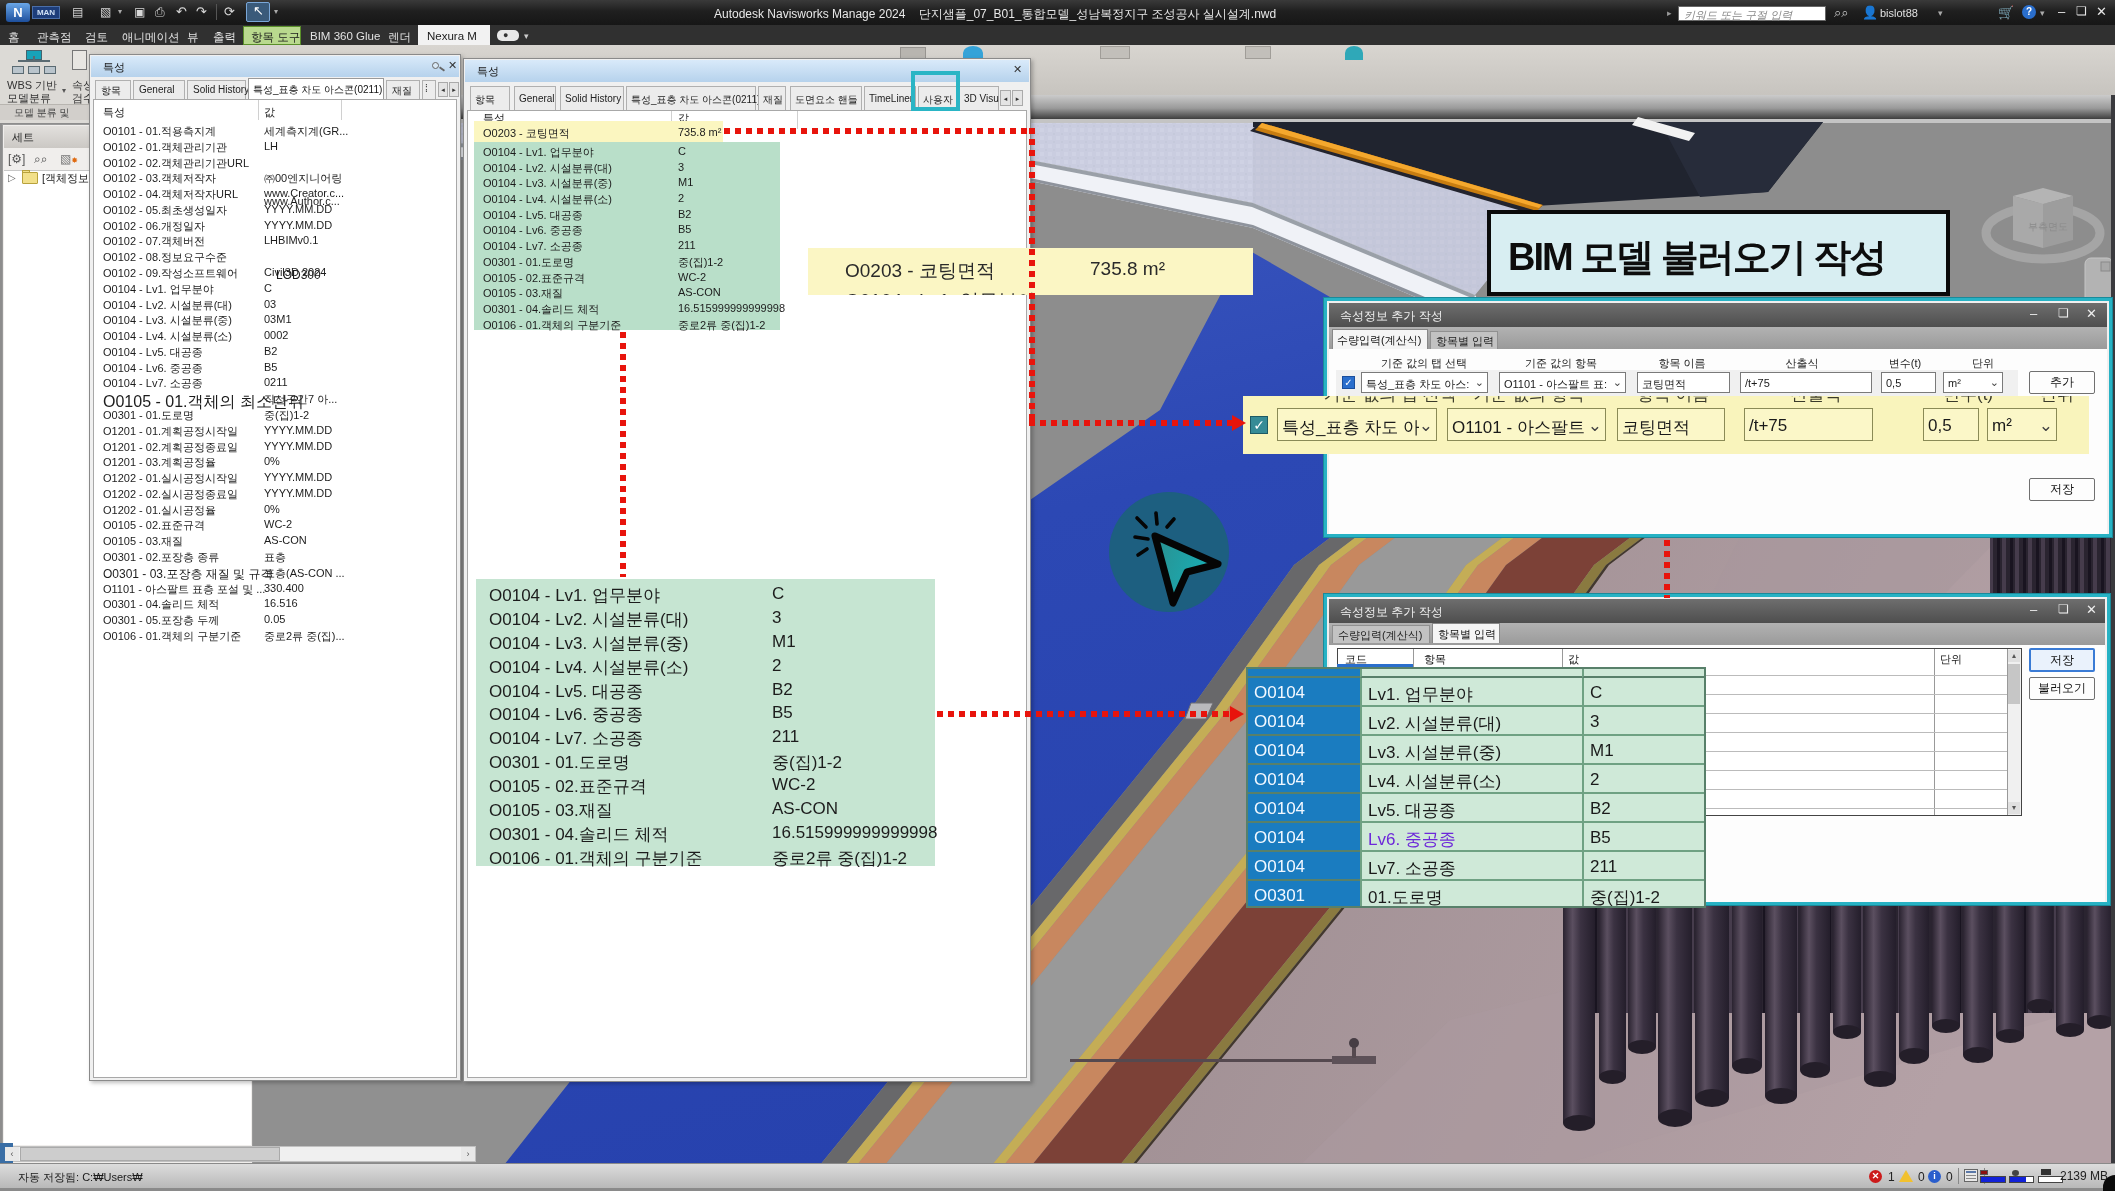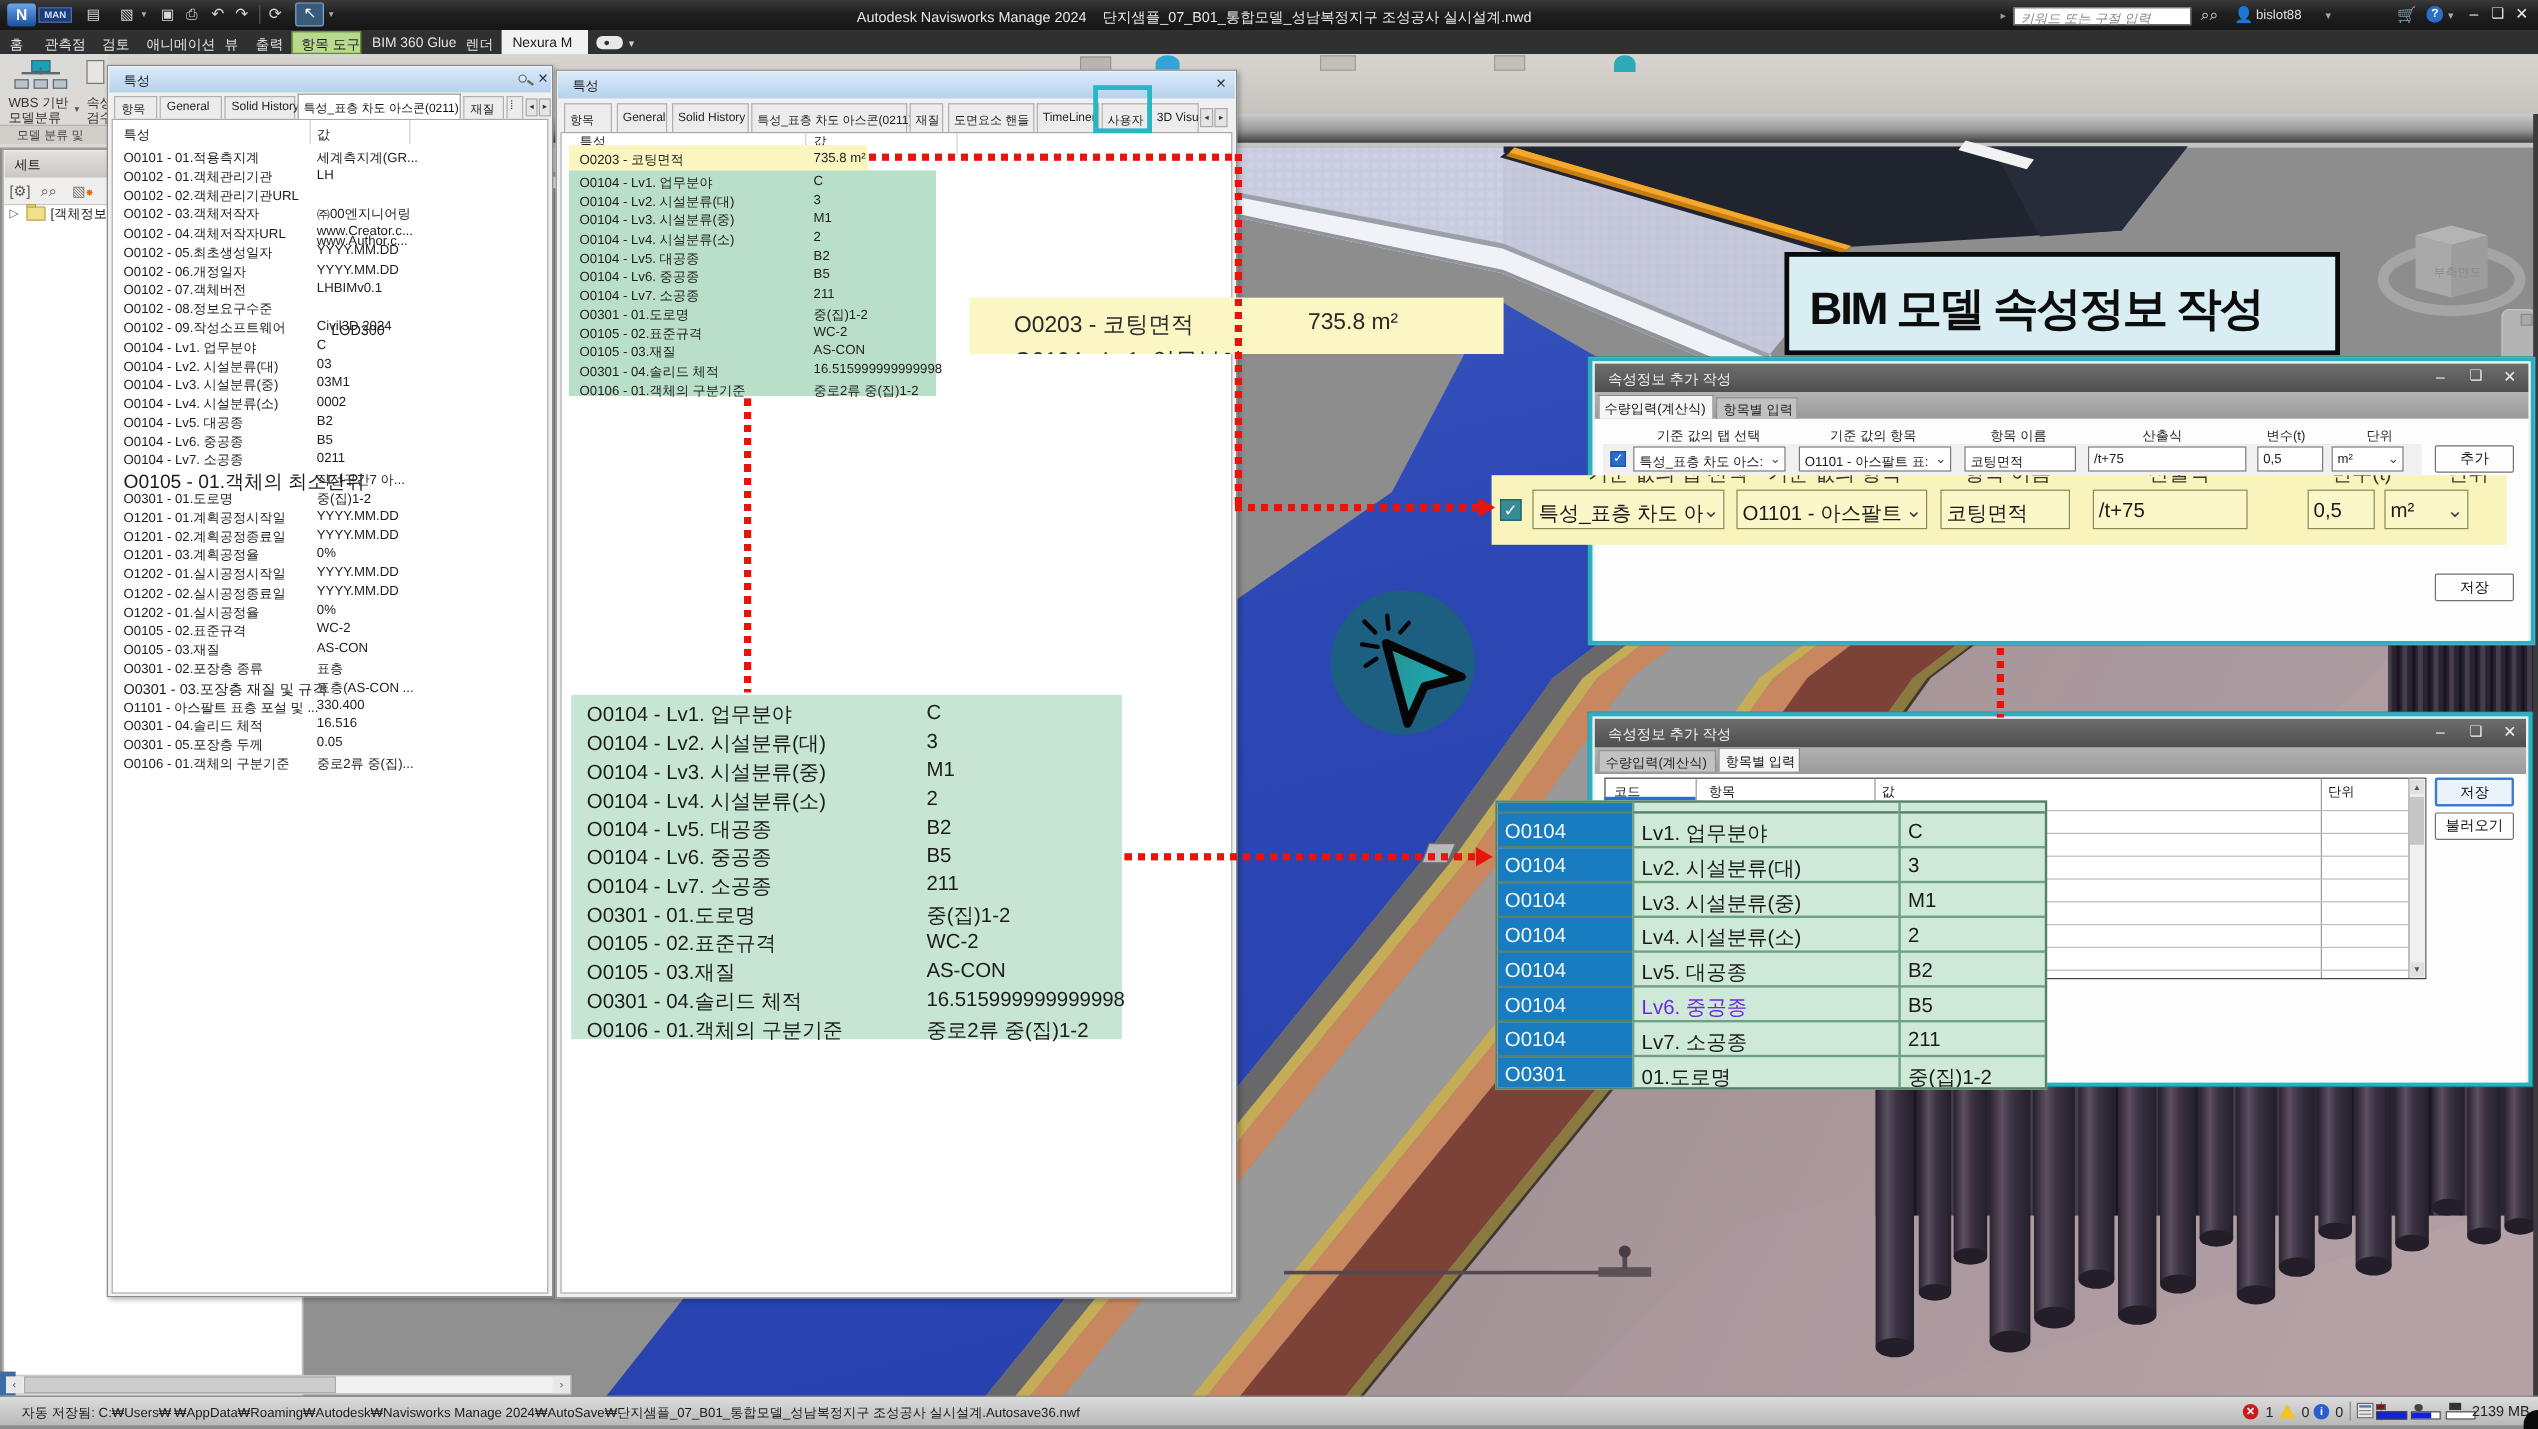--- a/index.html
+++ b/index.html
@@ -609,25 +609,24 @@
       <div class="abs" style="left:334px;top:183px;width:126px;height:29px;border-left:2px solid #6fa183;border-bottom:2px solid #6fa183;"></div>
       <div class="txt" style="left:342px;top:188px;font-size:17px;color:#1a1a1a;">211</div>
       <div class="abs" style="left:0;top:212px;width:112px;height:29px;background:#1a7cc0;border-bottom:2px solid #58806a;"></div>
       <div class="txt" style="left:6px;top:217px;font-size:17px;color:#f2f8ff;">O0301</div>
       <div class="abs" style="left:112px;top:212px;width:222px;height:29px;border-left:2px solid #6fa183;border-bottom:2px solid #6fa183;"></div>
       <div class="txt" style="left:120px;top:217px;font-size:17px;color:#1a1a1a;">01.도로명</div>
       <div class="abs" style="left:334px;top:212px;width:126px;height:29px;border-left:2px solid #6fa183;border-bottom:2px solid #6fa183;"></div>
       <div class="txt" style="left:342px;top:217px;font-size:17px;color:#1a1a1a;">중(집)1-2</div>
     </div>
 <div class="abs" style="left:1487px;top:210px;width:463px;height:86px;background:#d8eef2;border:4px solid #0a0a0a;z-index:29;"></div>
-<div class="txt" style="left:1508px;top:232px;font-size:38px;font-weight:800;color:#0d0d0d;z-index:30;letter-spacing:-2px;">BIM 모델 속성정보 작성</div>
+<div class="txt" style="left:1508px;top:232px;font-size:38px;font-weight:800;color:#0d0d0d;z-index:30;letter-spacing:-2px;">BIM 모델 불러오기 작성</div>
 <div class="abs" style="left:0;top:1163px;width:2115px;height:25px;background:linear-gradient(#dcdcdc,#b8b8b8);border-top:1px solid #8a8a8a;z-index:31;"></div>
 <div class="abs" style="left:0;top:1188px;width:2115px;height:3px;background:#8a8a8a;z-index:31;"></div>
 <div class="txt" style="left:18px;top:1170px;font-size:11px;color:#1a1a1a;z-index:32;">자동 저장됨: C:₩Users₩</div>
-<div class="txt" style="left:145px;top:1170px;font-size:11px;color:#1a1a1a;z-index:32;">₩AppData₩Roaming₩Autodesk₩Navisworks Manage 2024₩AutoSave₩단지샘플_07_B01_통합모델_성남복정지구 조성공사 실시설계.Autosave36.nwf</div>
 <div class="abs" style="left:1869px;top:1170px;width:13px;height:13px;border-radius:50%;background:#cc1a1a;color:#fff;font-size:9px;font-weight:bold;text-align:center;line-height:13px;z-index:32;">✕</div>
 <div class="txt" style="left:1888px;top:1170px;font-size:12px;color:#222;z-index:32;">1</div>
 <div class="abs" style="left:1899px;top:1170px;width:0;height:0;border-left:7px solid rgba(0,0,0,0);border-right:7px solid rgba(0,0,0,0);border-bottom:12px solid #f2c12e;z-index:32;"></div>
 <div class="txt" style="left:1918px;top:1170px;font-size:12px;color:#222;z-index:32;">0</div>
 <div class="abs" style="left:1928px;top:1170px;width:13px;height:13px;border-radius:50%;background:#2a5ecc;color:#fff;font-size:9px;font-weight:bold;text-align:center;line-height:13px;z-index:32;">i</div>
 <div class="txt" style="left:1946px;top:1170px;font-size:12px;color:#222;z-index:32;">0</div>
 <div class="abs" style="left:1958px;top:1168px;width:1px;height:16px;background:#888;z-index:32;"></div>
 <div class="abs" style="left:1964px;top:1169px;width:14px;height:13px;background:#e8e8e8;border:1px solid #666;z-index:32;"></div>
 <div class="abs" style="left:1966px;top:1171px;width:10px;height:2px;background:#5a78a8;z-index:33;"></div>
 <div class="abs" style="left:1966px;top:1175px;width:10px;height:1px;background:#888;z-index:33;"></div>

